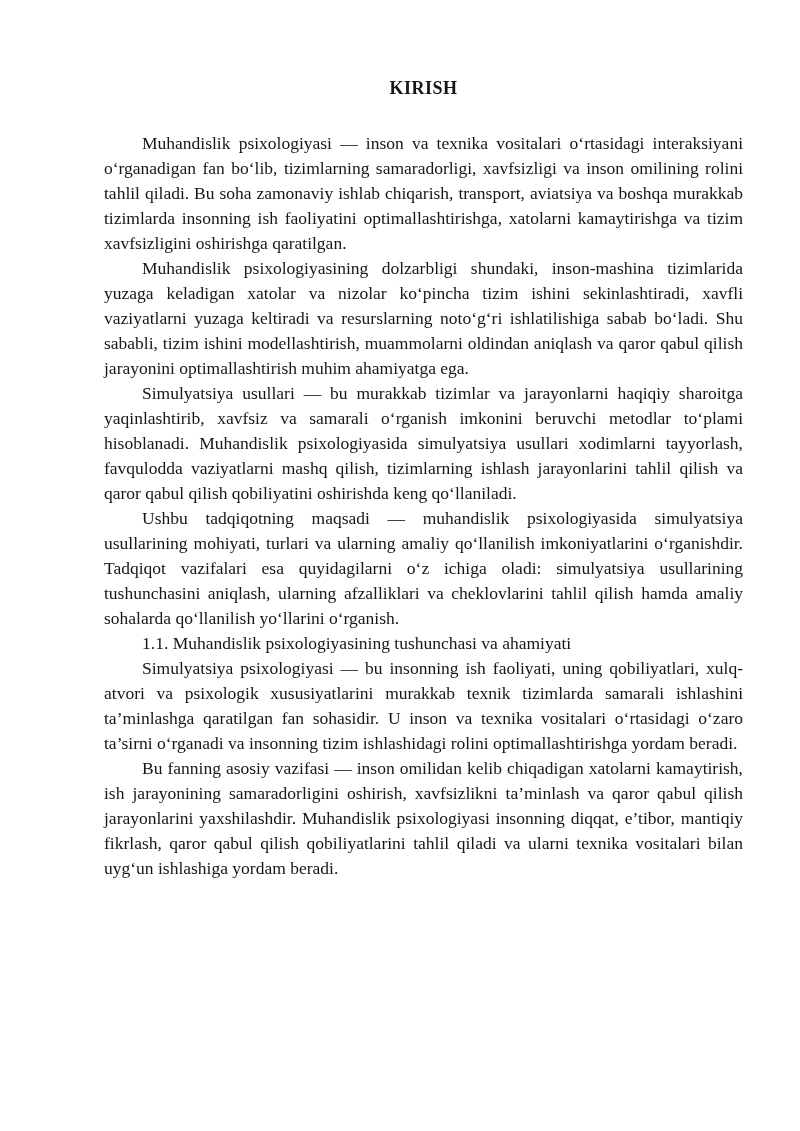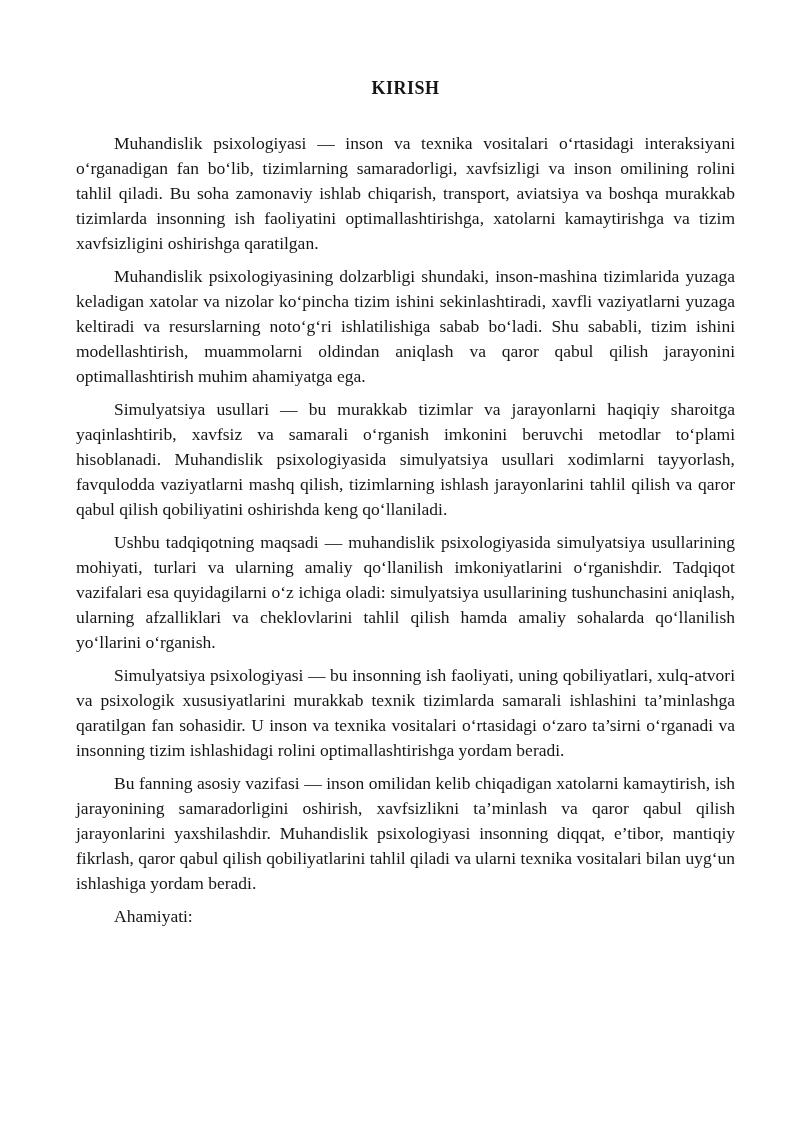--- a/index.html
+++ b/index.html
@@ -12,32 +12,32 @@
     background: #fdfdfd;
     font-family: "Liberation Serif", "DejaVu Serif", serif;
     color: #161616;
     overflow: hidden;
   }
   .page {
     box-sizing: border-box;
     width: 800px;
     height: 1131px;
     background: #ffffff;
-    padding: 76px 57px 40px 68px;
+    padding: 76px 57px 40px 104px;
   }
   .doc-title {
     margin: 0 0 30px 0;
     text-align: center;
     font-size: 18px;
     line-height: 25px;
     font-weight: bold;
     letter-spacing: 0.5px;
   }
   .para {
-    margin: 8px;
+    margin: 0;
     font-size: 17.5px;
     line-height: 25px;
     text-align: justify;
     text-indent: 38px;
   }
   .para b {
     font-weight: normal;
   }
 </style>
 </head>
@@ -51,21 +51,21 @@
 
     <p class="para"><span>Muhandislik psixologiyasi — inson va texnika vositalari o‘rtasidagi interaksiyani o‘rganadigan fan bo‘lib, tizimlarning samaradorligi, xavfsizligi va inson omilining rolini tahlil qiladi. Bu soha zamonaviy ishlab chiqarish, transport, aviatsiya va boshqa murakkab tizimlarda insonning ish faoliyatini optimallashtirishga, xatolarni kamaytirishga va tizim xavfsizligini oshirishga qaratilgan.</span></p>
 
     <p class="para"><span>Muhandislik psixologiyasining dolzarbligi shundaki, inson-mashina tizimlarida yuzaga keladigan xatolar va nizolar ko‘pincha tizim ishini sekinlashtiradi, xavfli vaziyatlarni yuzaga keltiradi va resurslarning noto‘g‘ri ishlatilishiga sabab bo‘ladi. Shu sababli, tizim ishini modellashtirish, muammolarni oldindan aniqlash va qaror qabul qilish jarayonini optimallashtirish muhim ahamiyatga ega.</span></p>
 
     <p class="para"><span>Simulyatsiya usullari — bu murakkab tizimlar va jarayonlarni haqiqiy sharoitga yaqinlashtirib, xavfsiz va samarali o‘rganish imkonini beruvchi metodlar to‘plami hisoblanadi. Muhandislik psixologiyasida simulyatsiya usullari xodimlarni tayyorlash, favqulodda vaziyatlarni mashq qilish, tizimlarning ishlash jarayonlarini tahlil qilish va qaror qabul qilish qobiliyatini oshirishda keng qo‘llaniladi.</span></p>
 
     <p class="para"><span>Ushbu tadqiqotning </span><b>maqsadi</b><span> — muhandislik psixologiyasida simulyatsiya usullarining mohiyati, turlari va ularning amaliy qo‘llanilish imkoniyatlarini o‘rganishdir. Tadqiqot </span><b>vazifalari</b><span> esa quyidagilarni o‘z ichiga oladi: simulyatsiya usullarining tushunchasini aniqlash, ularning afzalliklari va cheklovlarini tahlil qilish hamda amaliy sohalarda qo‘llanilish yo‘llarini o‘rganish.</span></p>
 
 
+    <p class="para"><span>1.1. Muhandislik psixologiyasining tushunchasi va ahamiyati</span></p>
 
     <p class="para"><b>Simulyatsiya psixologiyasi</b><span> — bu insonning ish faoliyati, uning qobiliyatlari, xulq-atvori va psixologik xususiyatlarini murakkab texnik tizimlarda samarali ishlashini ta’minlashga qaratilgan fan sohasidir. U inson va texnika vositalari o‘rtasidagi o‘zaro ta’sirni o‘rganadi va insonning tizim ishlashidagi rolini optimallashtirishga yordam beradi.</span></p>
 
     <p class="para"><span>Bu fanning asosiy vazifasi — inson omilidan kelib chiqadigan xatolarni kamaytirish, ish jarayonining samaradorligini oshirish, xavfsizlikni ta’minlash va qaror qabul qilish jarayonlarini yaxshilashdir. Muhandislik psixologiyasi insonning diqqat, e’tibor, mantiqiy fikrlash, qaror qabul qilish qobiliyatlarini tahlil qiladi va ularni texnika vositalari bilan uyg‘un ishlashiga yordam beradi.</span></p>
 
-    <p class="para"><b>Ahamiyati:</b></p>
 
   </div>
 </div>
 
 </body></html>

